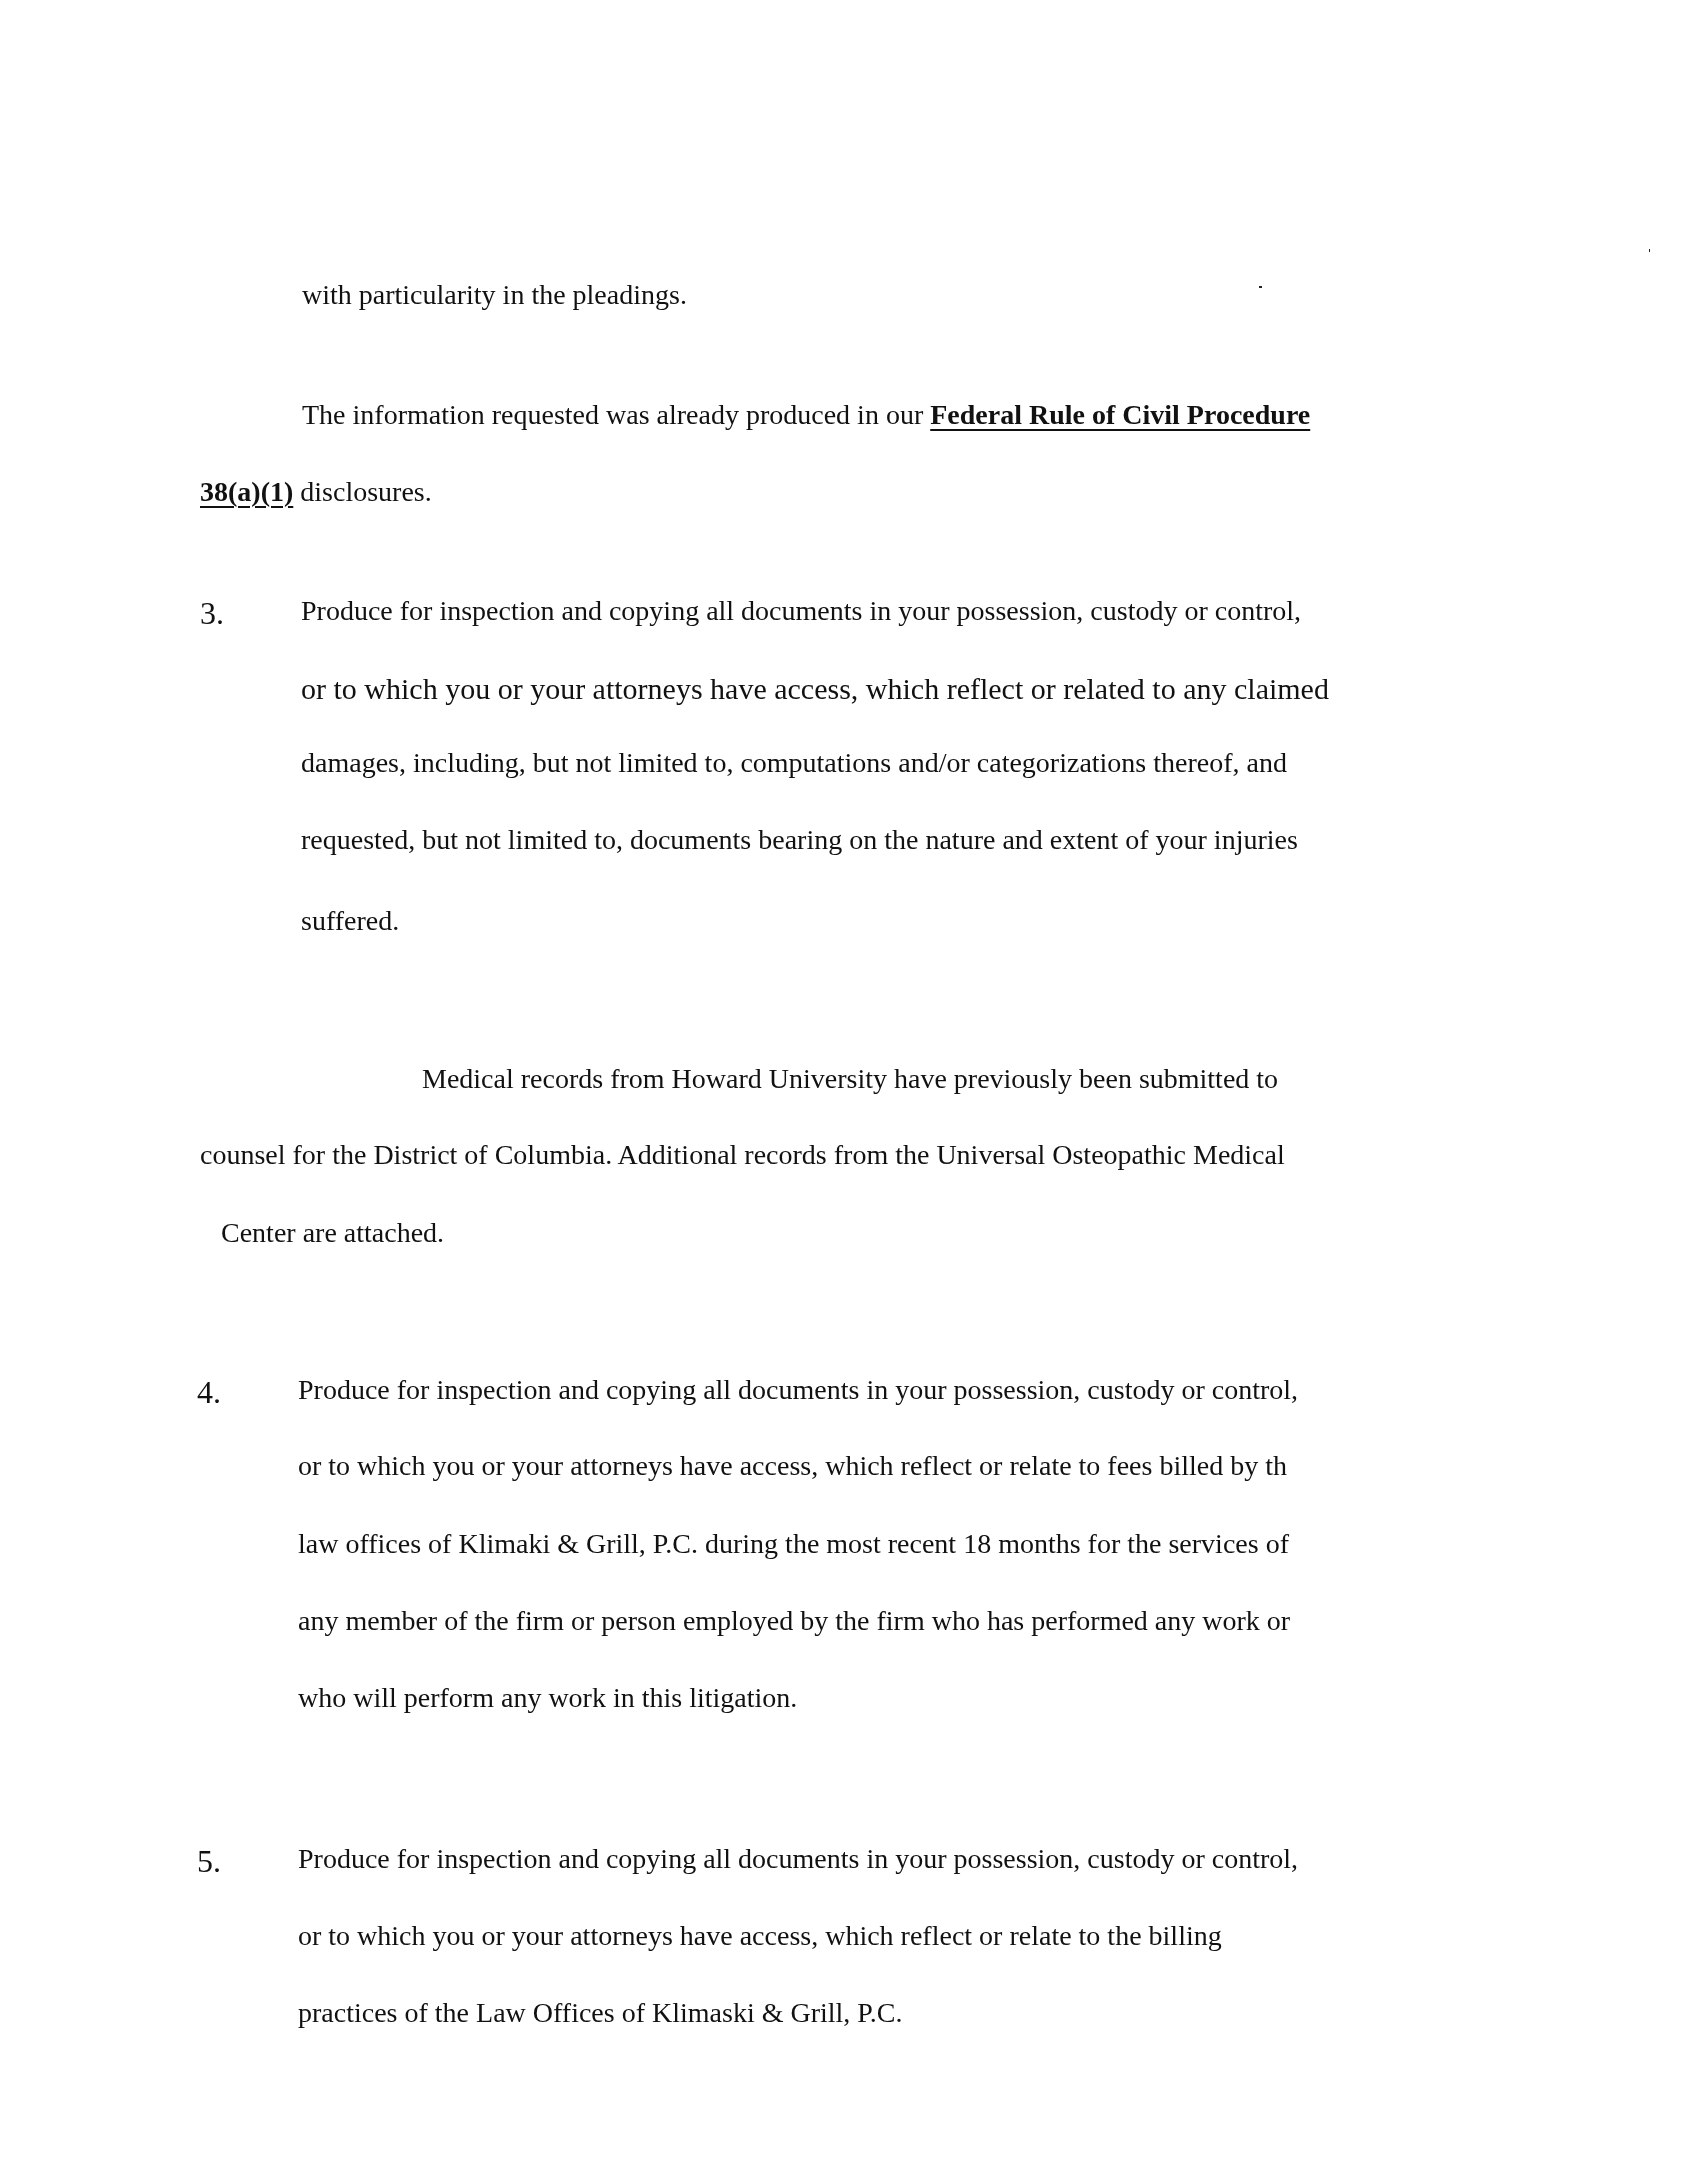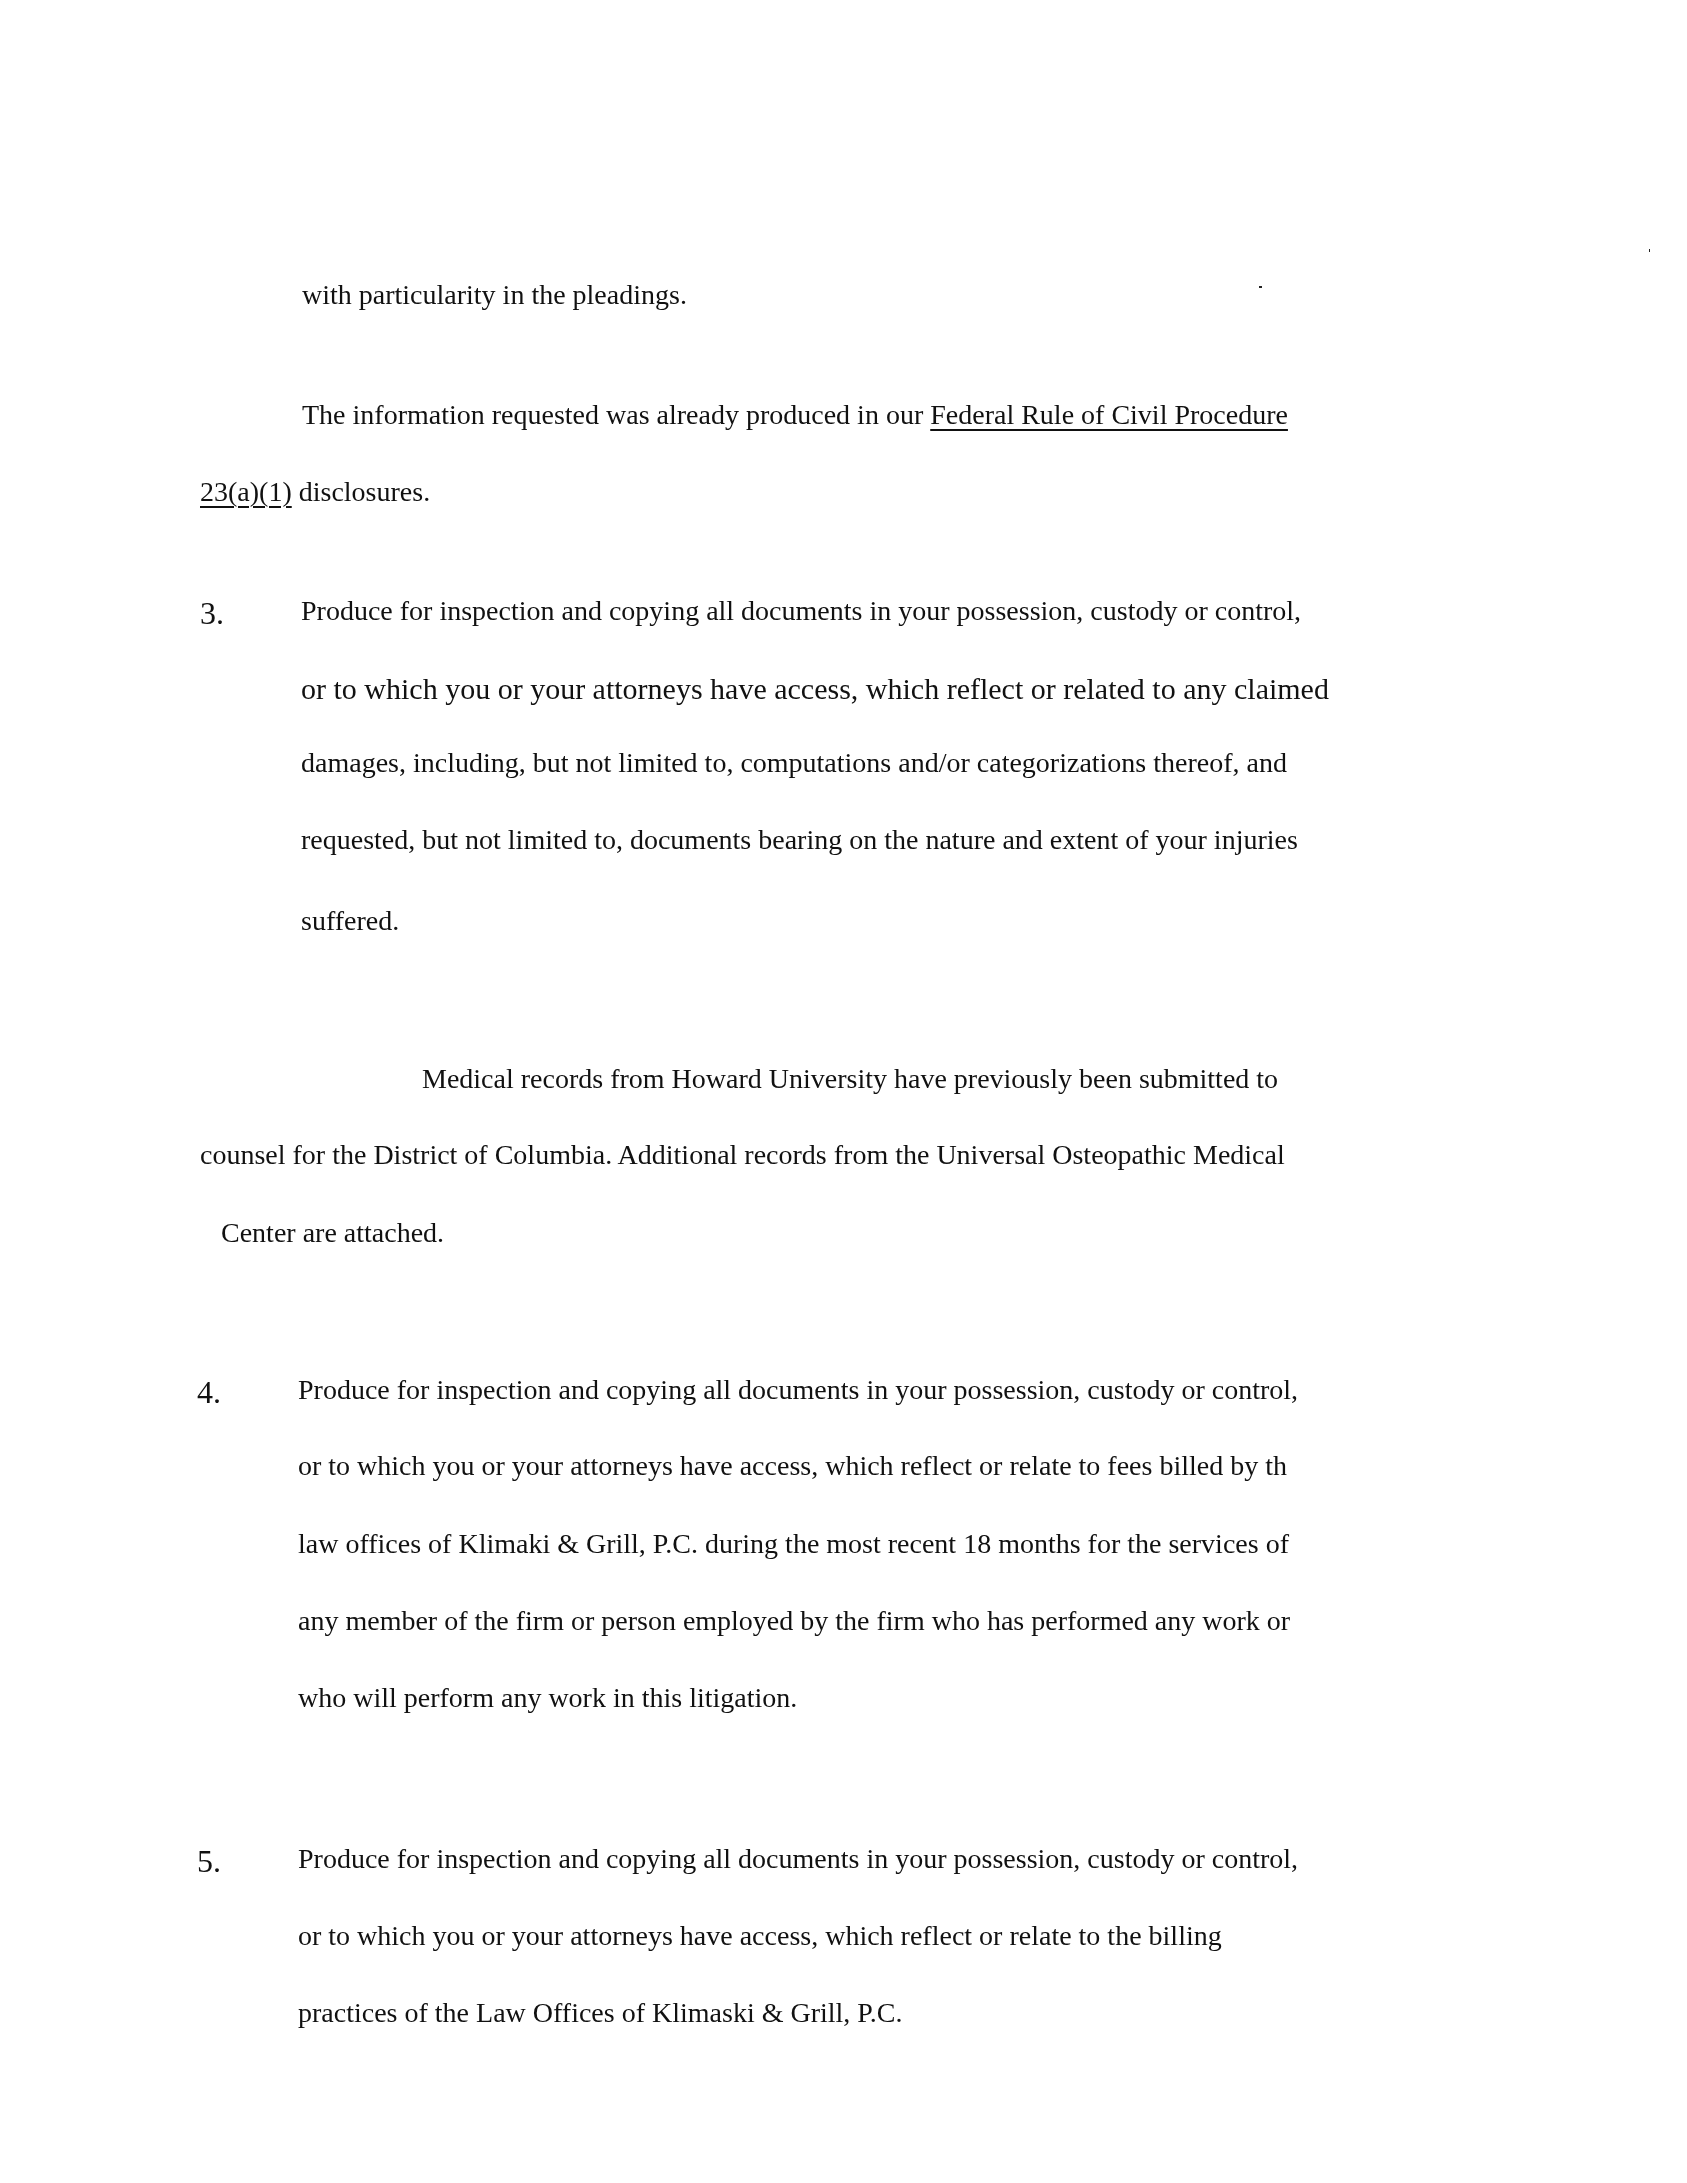--- a/index.html
+++ b/index.html
@@ -1,31 +1,31 @@
 <!DOCTYPE html>
 <html style="font-size:10.6px"><head>
 <meta charset="utf-8">
 <style>
   html, body { margin: 0; padding: 0; background: #ffffff; }
   body { width: 1687px; height: 2183px; position: relative; overflow: hidden;
          font-family: "Liberation Serif", "DejaVu Serif", serif; color: #111; }
   .line { position: absolute; font-size: 28px; line-height: 1; white-space: nowrap; }
-  .u { text-decoration: underline; text-decoration-thickness: 2px; text-underline-offset: 5.3px; }
+  .u { text-decoration: underline; text-decoration-thickness: 2px; text-underline-offset: 5.3px; font-weight: bold; }
   .num { position: absolute; font-size: 32px; line-height: 1; }
   .speck { position: absolute; width: 2.6px; height: 2px; background: #222; }
 </style>
 </head>
 <body>
 
 <div>
 
   <div class="line" style="left:302px; top:281px;">with particularity in the pleadings.</div>
 
   <div class="line" style="left:302px; top:401px;"><span>The information requested was already produced in our </span><span class="u">Federal Rule of Civil Procedure</span></div>
-  <div class="line" style="left:200px; top:478px;"><span class="u">23(a)(1)</span><span> disclosures.</span></div>
+  <div class="line" style="left:200px; top:478px;"><span class="u">38(a)(1)</span><span> disclosures.</span></div>
 
   <div class="num" style="left:200px; top:597px;">3.</div>
   <div class="line" style="left:301px; top:597px;">Produce for inspection and copying all documents in your possession, custody or control,</div>
   <div class="line" style="left:301px; top:674px; font-size:30px;">or to which you or your attorneys have access, which reflect or related to any claimed</div>
   <div class="line" style="left:301px; top:749px;">damages, including, but not limited to, computations and/or categorizations thereof, and</div>
   <div class="line" style="left:301px; top:826px;">requested, but not limited to, documents bearing on the nature and extent of your injuries</div>
   <div class="line" style="left:301px; top:901px;margin-top:6px;">suffered.</div>
 
   <div class="line" style="left:422px; top:1065px;">Medical records from Howard University have previously been submitted to</div>
   <div class="line" style="left:200px; top:1141px;">counsel for the District of Columbia.  Additional records from the Universal Osteopathic Medical</div>

